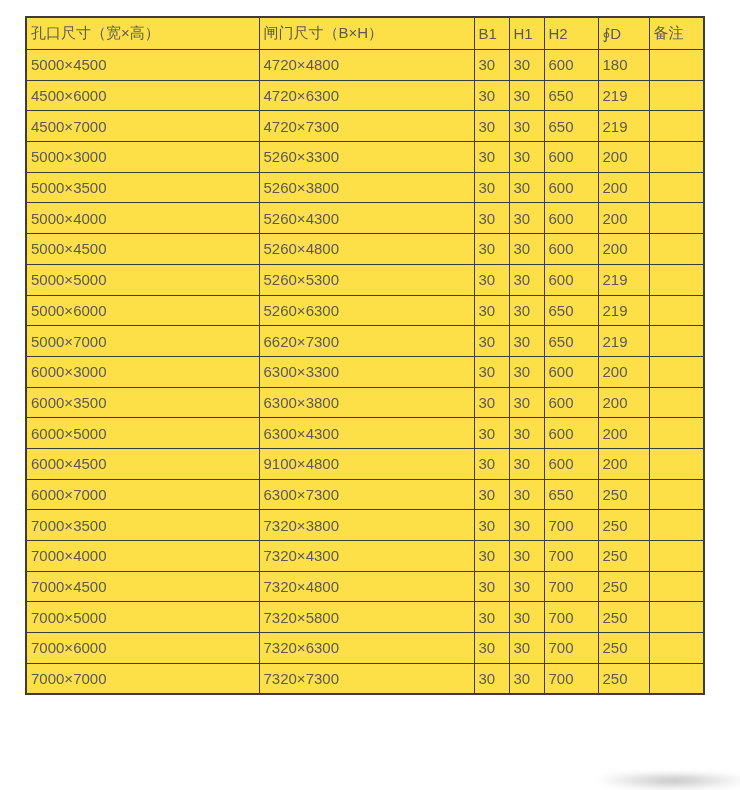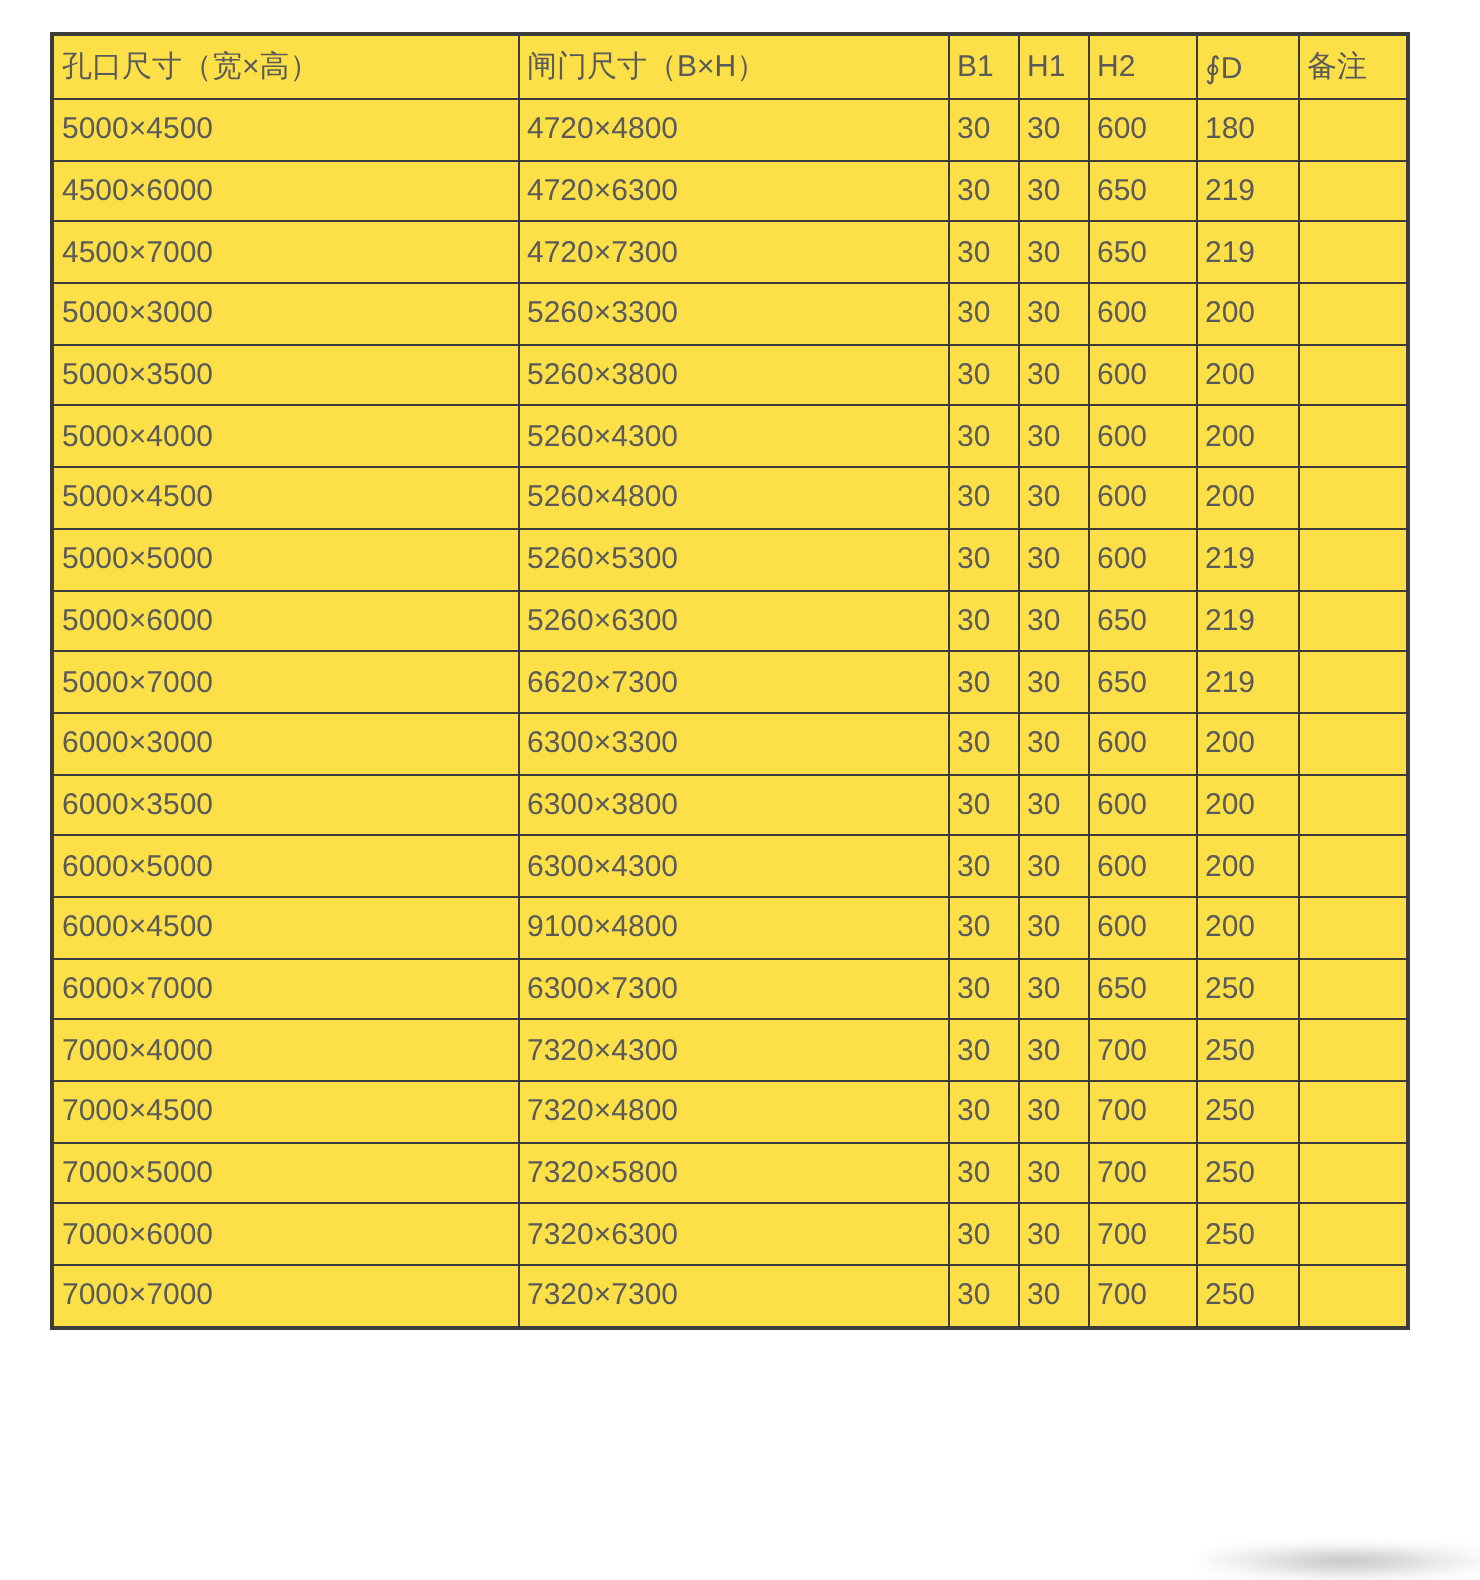--- a/index.html
+++ b/index.html
@@ -215,20 +215,29 @@
         <tr>
           <td>6000×7000</td>
           <td>6300×7300</td>
           <td>30</td>
           <td>30</td>
           <td>650</td>
           <td>250</td>
           <td></td>
         </tr>
         <tr>
+          <td>7000×3500</td>
+          <td>7320×3800</td>
+          <td>30</td>
+          <td>30</td>
+          <td>700</td>
+          <td>250</td>
+          <td></td>
+        </tr>
+        <tr>
           <td>7000×4000</td>
           <td>7320×4300</td>
           <td>30</td>
           <td>30</td>
           <td>700</td>
           <td>250</td>
           <td></td>
         </tr>
         <tr>
           <td>7000×4500</td>

